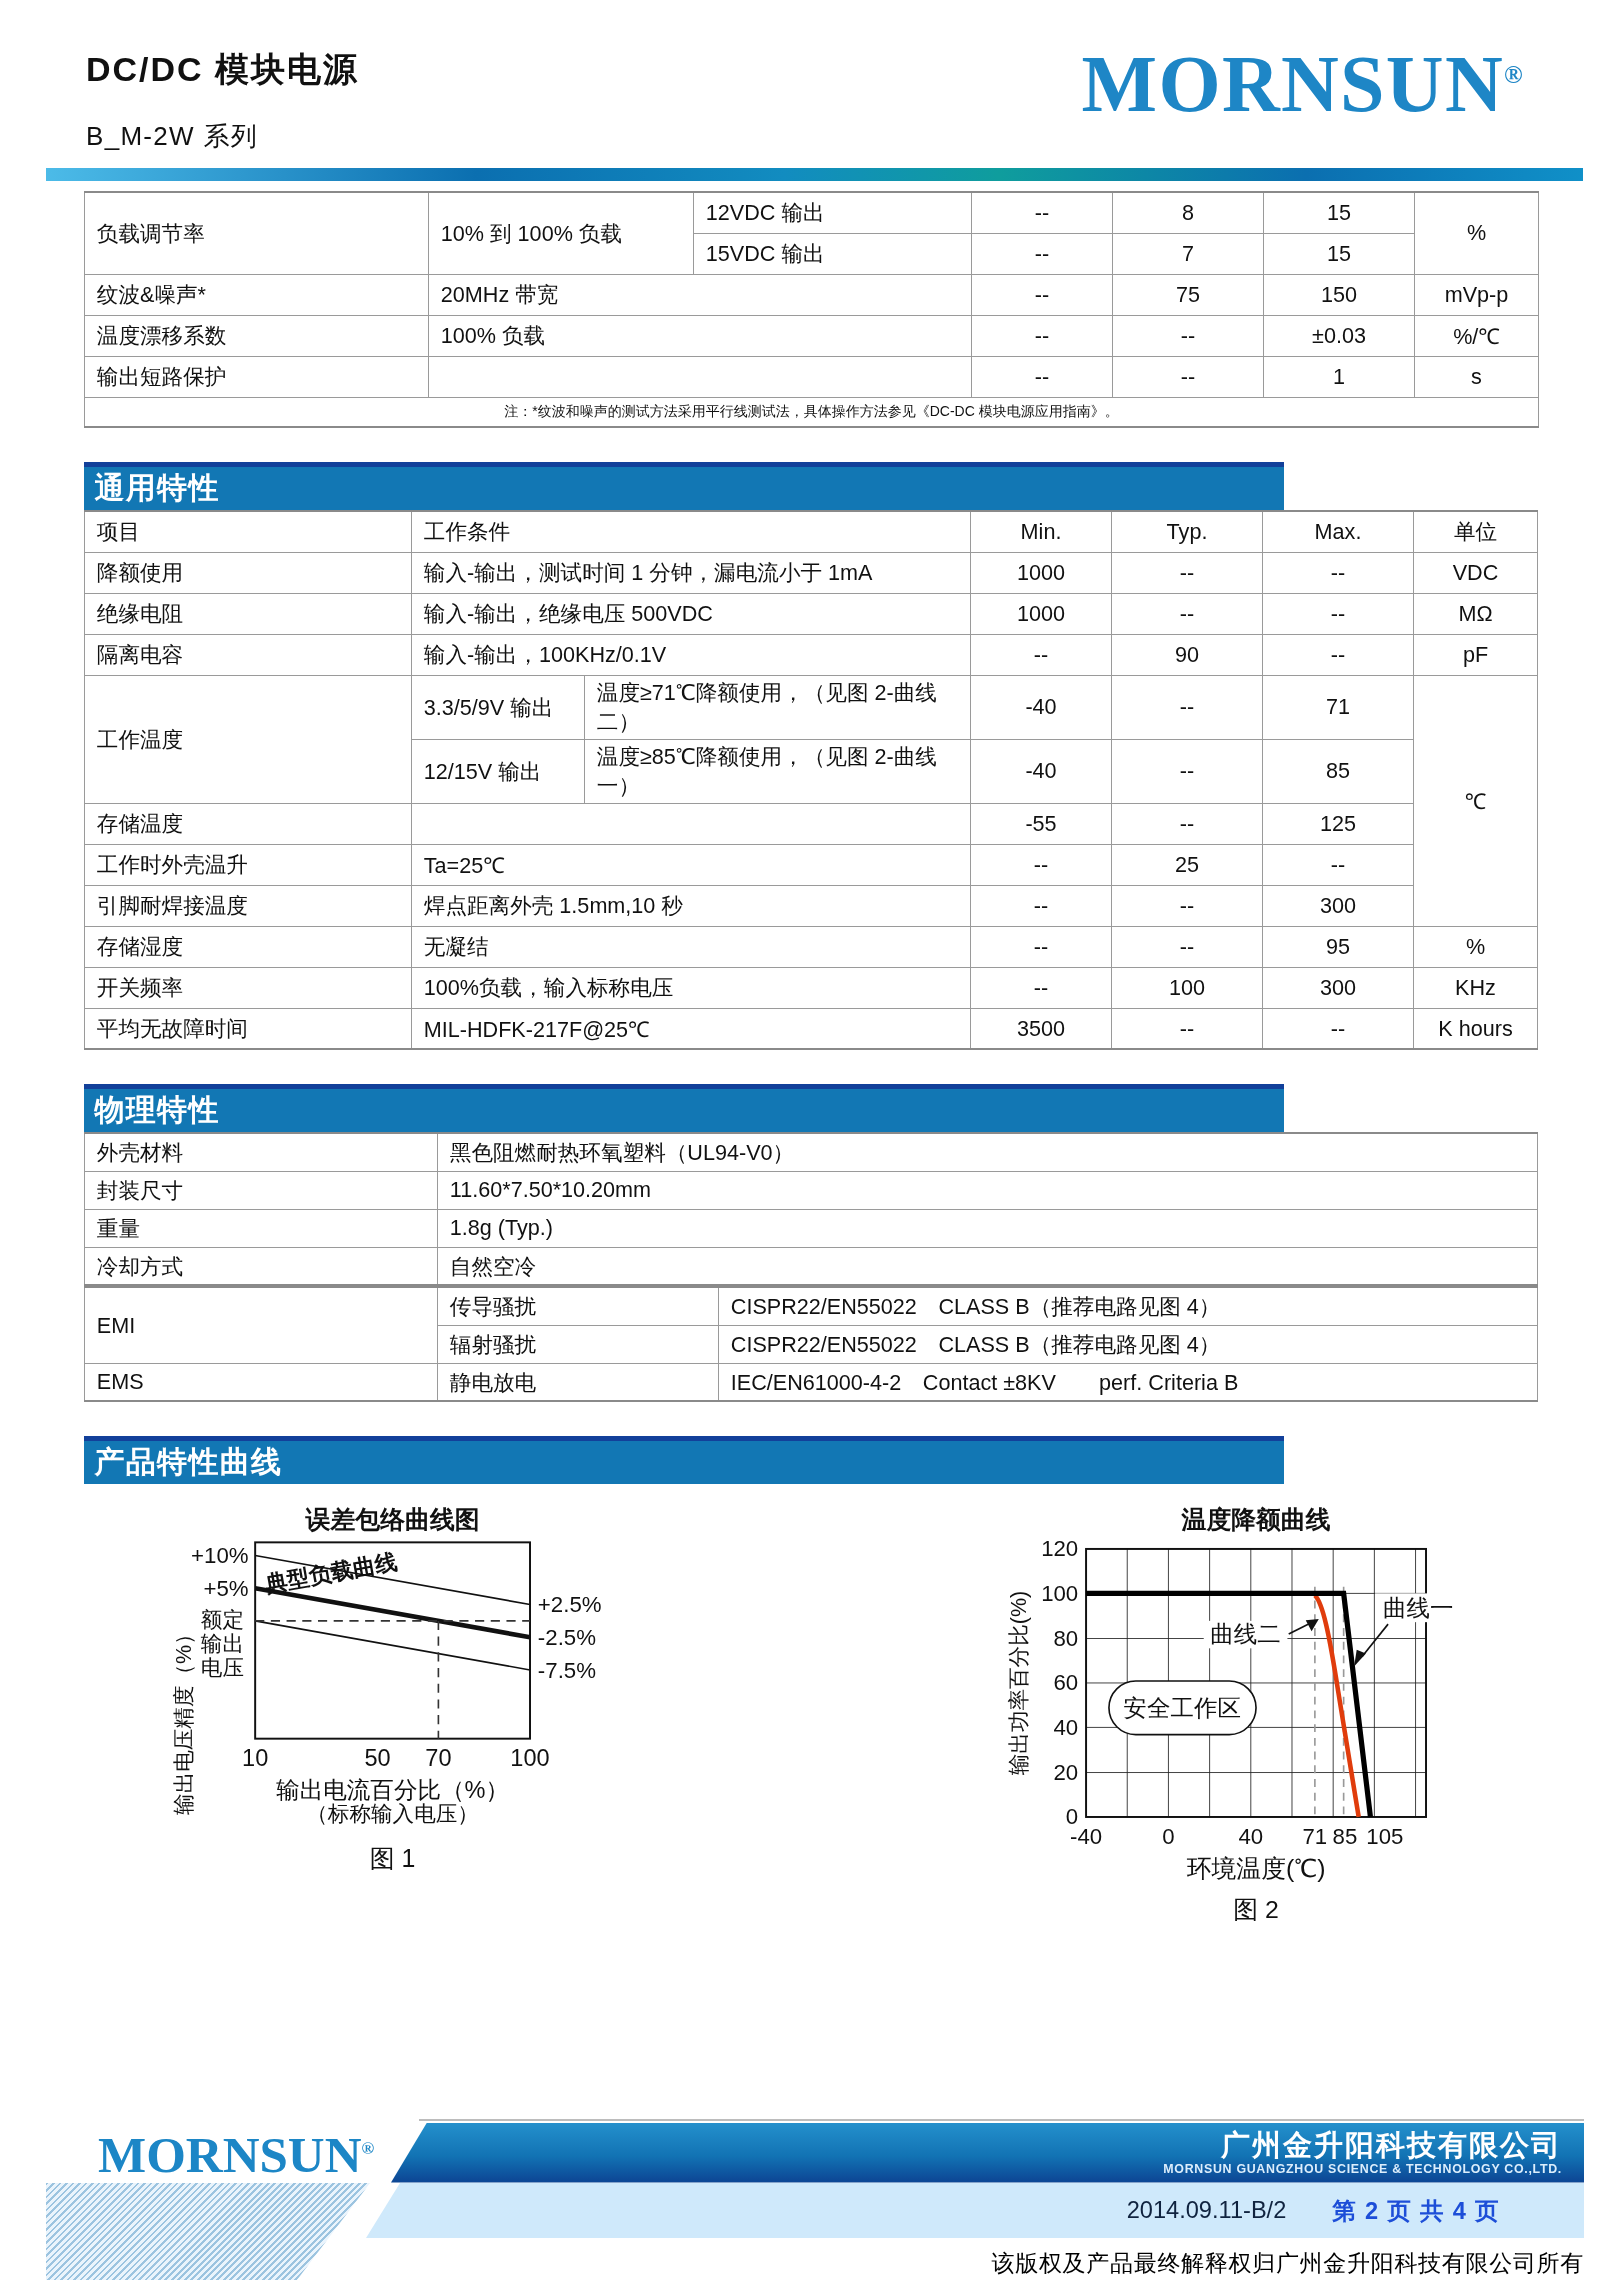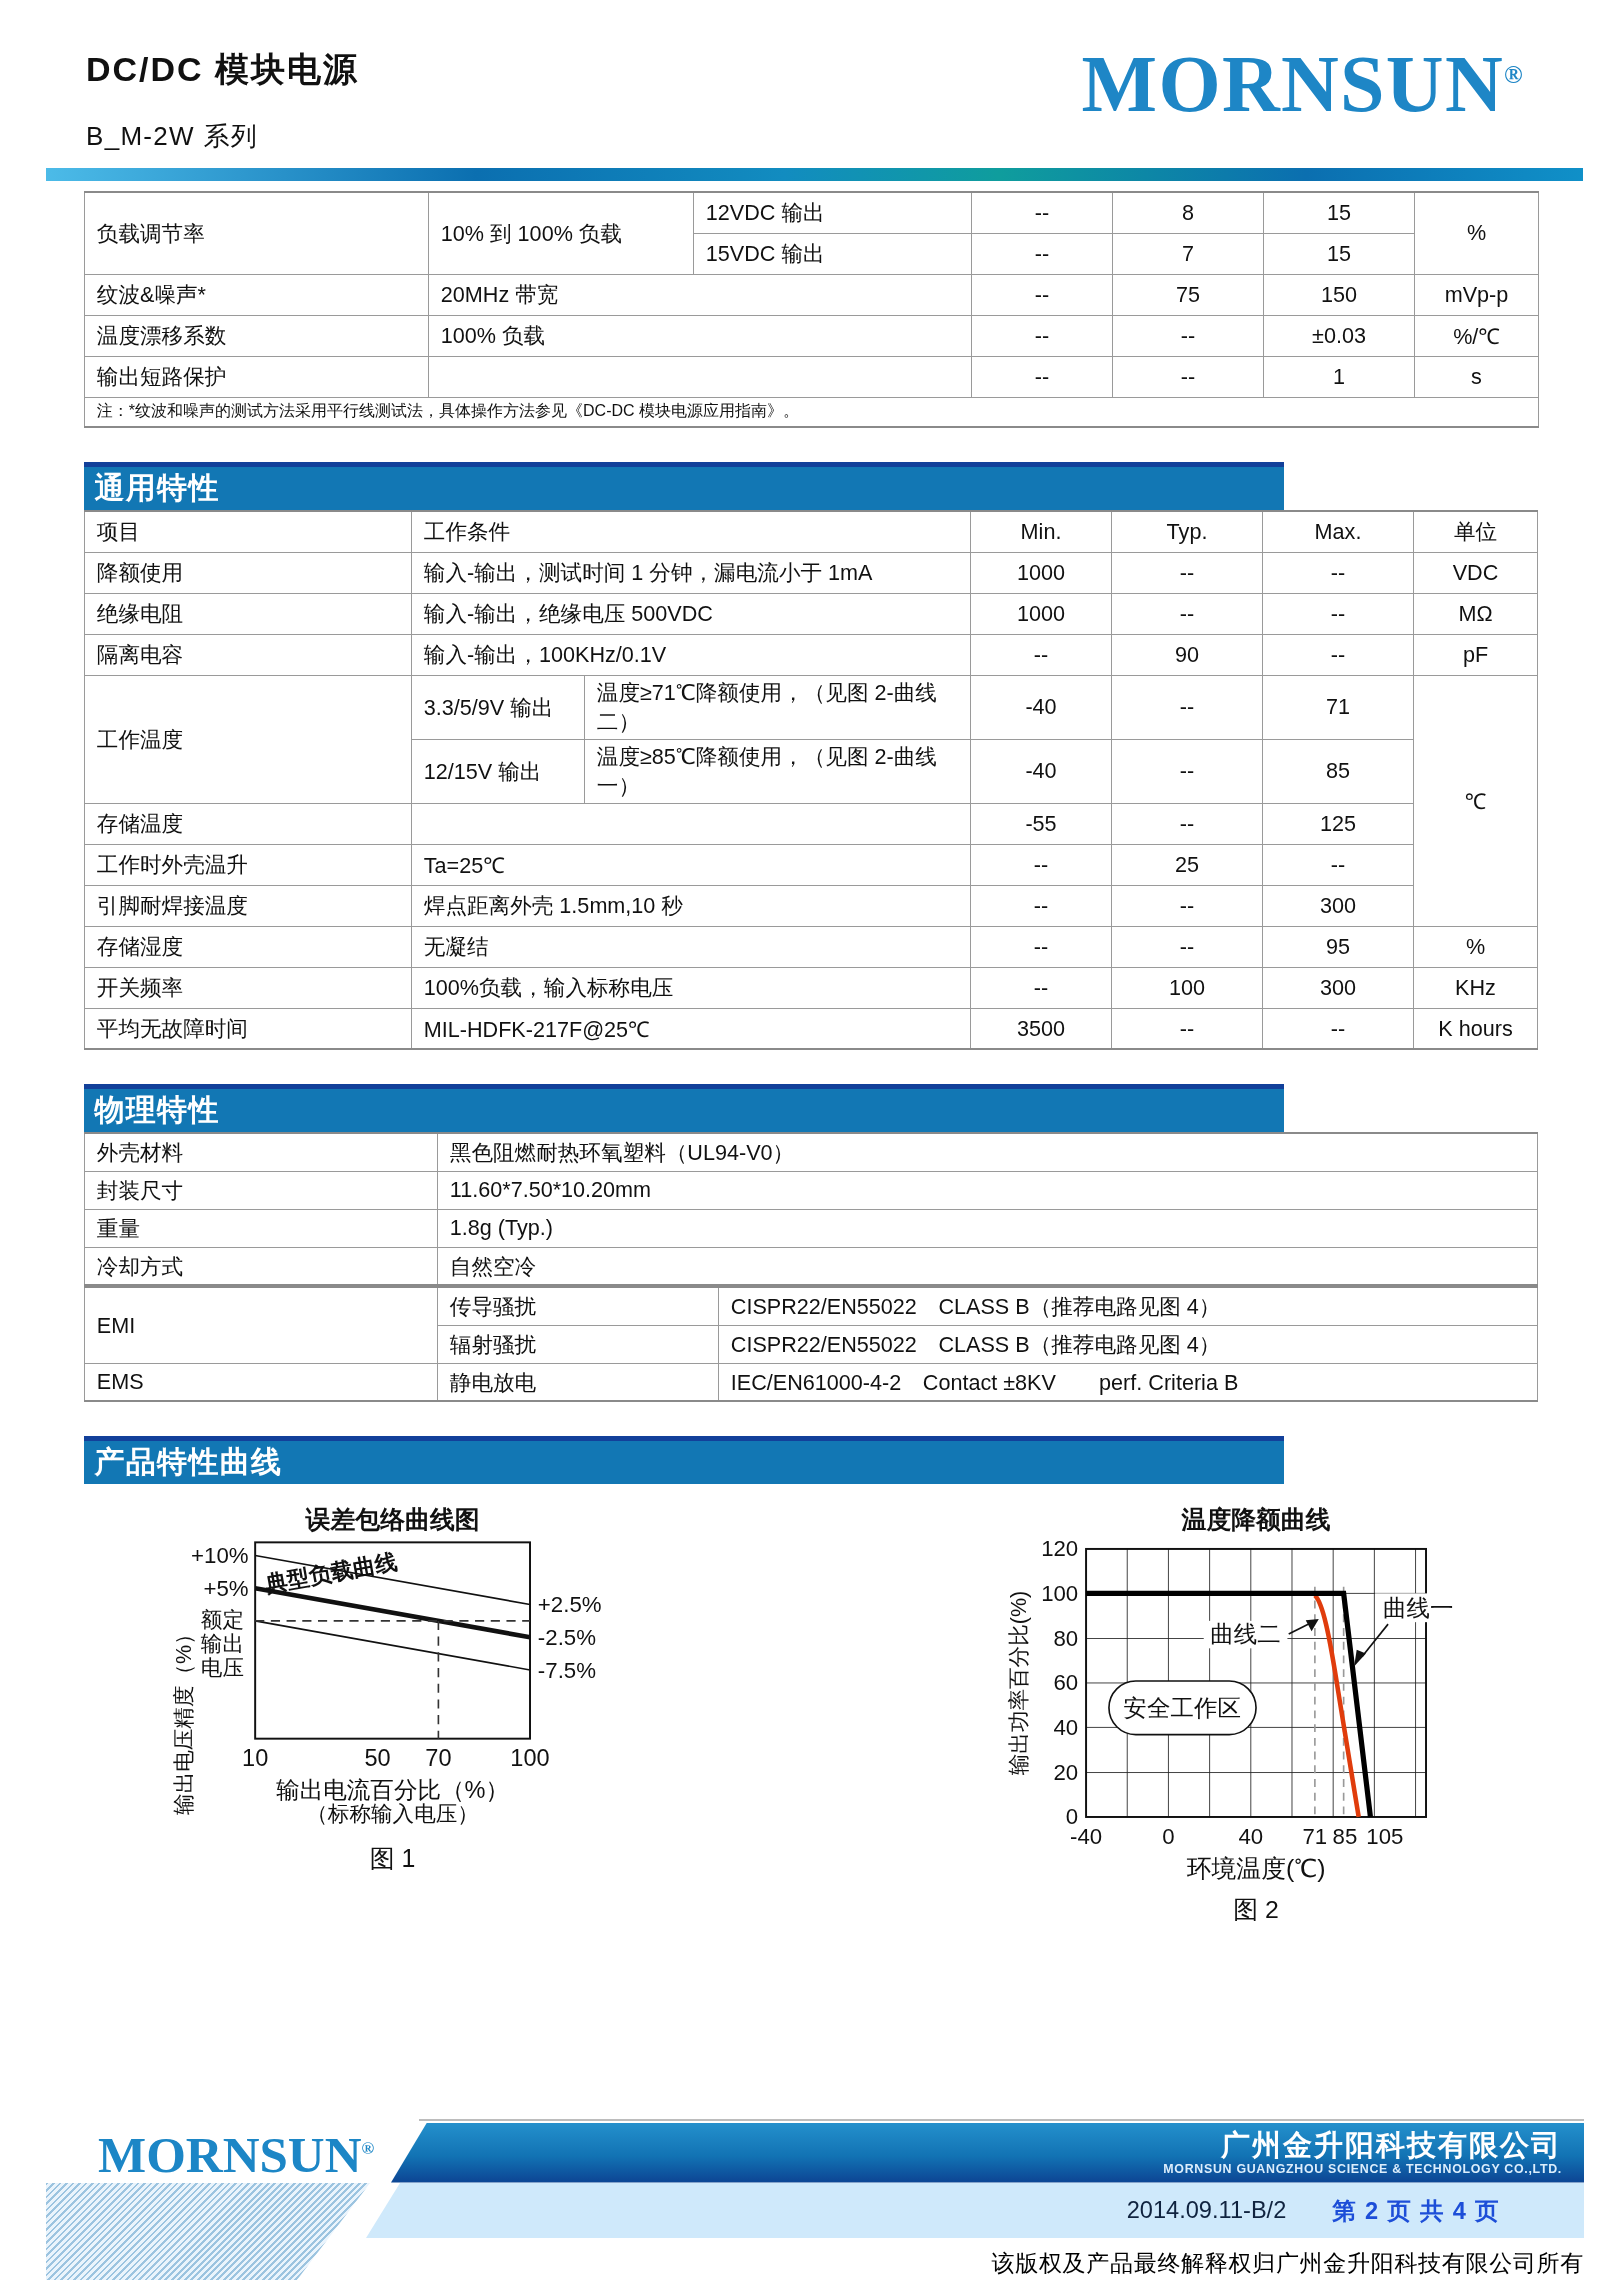--- a/index.html
+++ b/index.html
@@ -18,21 +18,21 @@
     background:linear-gradient(90deg,#4cbbe8 0%,#0b6fb0 28%,#128cc0 48%,#0f9d9d 62%,#0b6fb0 82%,#1090c8 100%); }
 
   
   .content { padding:0 84px; }
   table { border-collapse:collapse; width:1453px; table-layout:fixed;
           font-size:21.6px; background:#fff; }
   table, td, th { border:1.3px solid #9a9a9a; }
   table { border-top:2.6px solid #8a8a8a; border-bottom:2.6px solid #8a8a8a;border-radius:32px; }
   td { padding:2.6px 11.8px; height:41px; vertical-align:middle; text-align:center; }
   td.l { text-align:left; }
-  td.note-cell { height:30px; font-size:16px; text-align:left; }
+  td.note-cell { height:30px; font-size:14px; text-align:center; }
   .t3 td, .t4 td { height:38px; }
 
   
   .bar { width:1200px; height:48px; margin:34px 0 0 0; background:#1277b4;
          border-top:5.2px solid #12409a; display:flex; align-items:center;
          color:#fff; font-size:30px; font-weight:bold; padding-left:10.5px; letter-spacing:1.3px; }
 
   
   .charts { display:flex; justify-content:space-between; padding:18.3px 111px 0 157px; }
   .fig-svg text { font-family:"Liberation Sans", sans-serif; fill:#111; }

